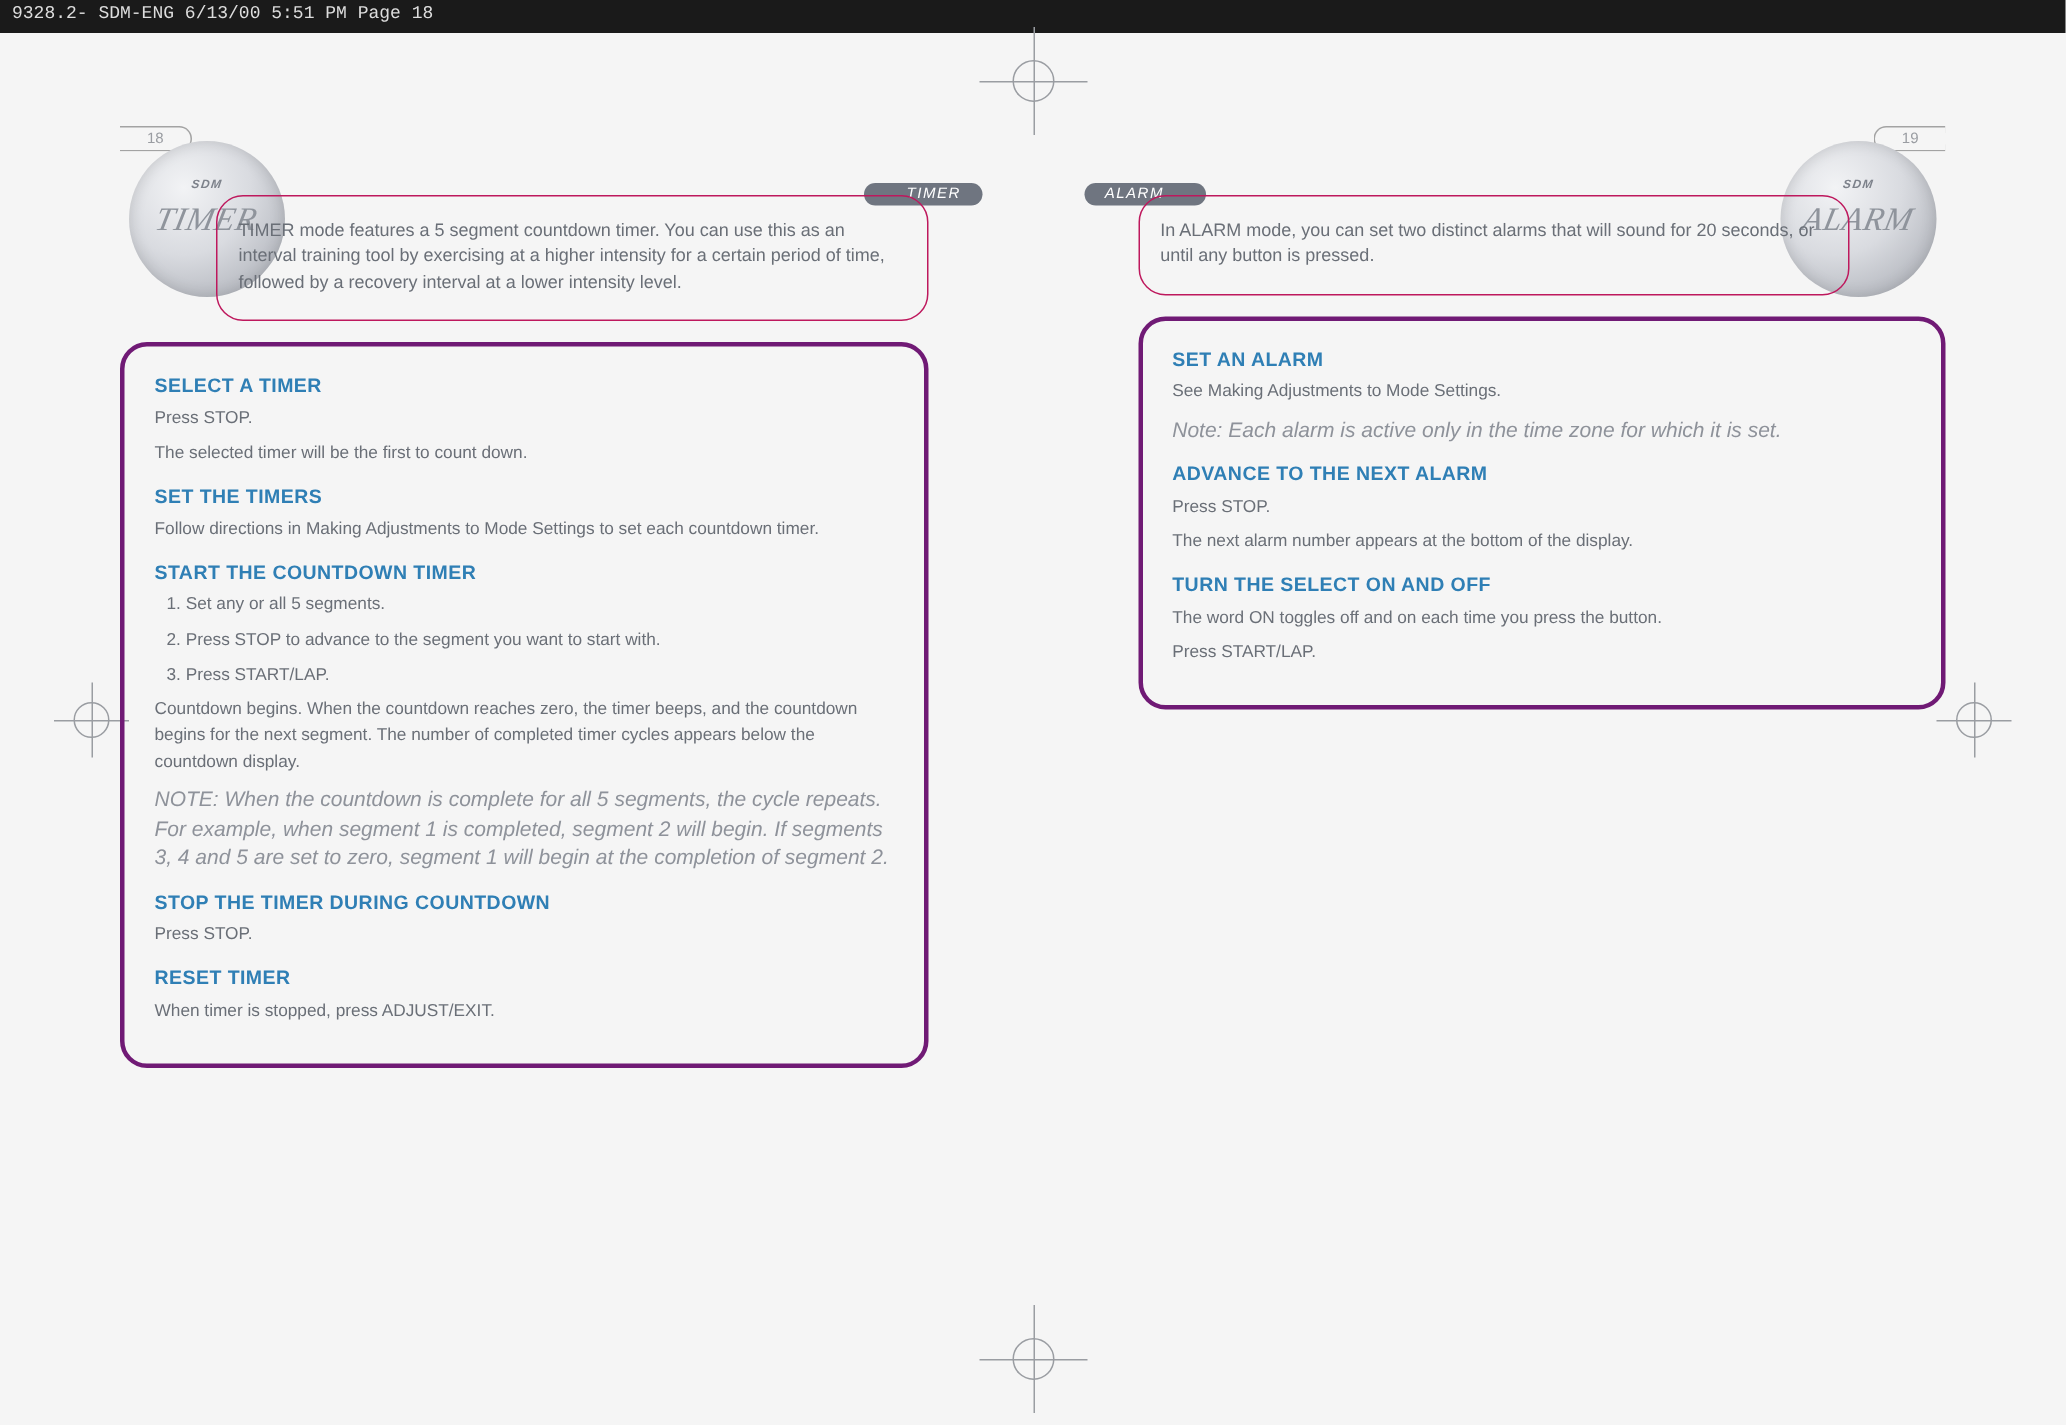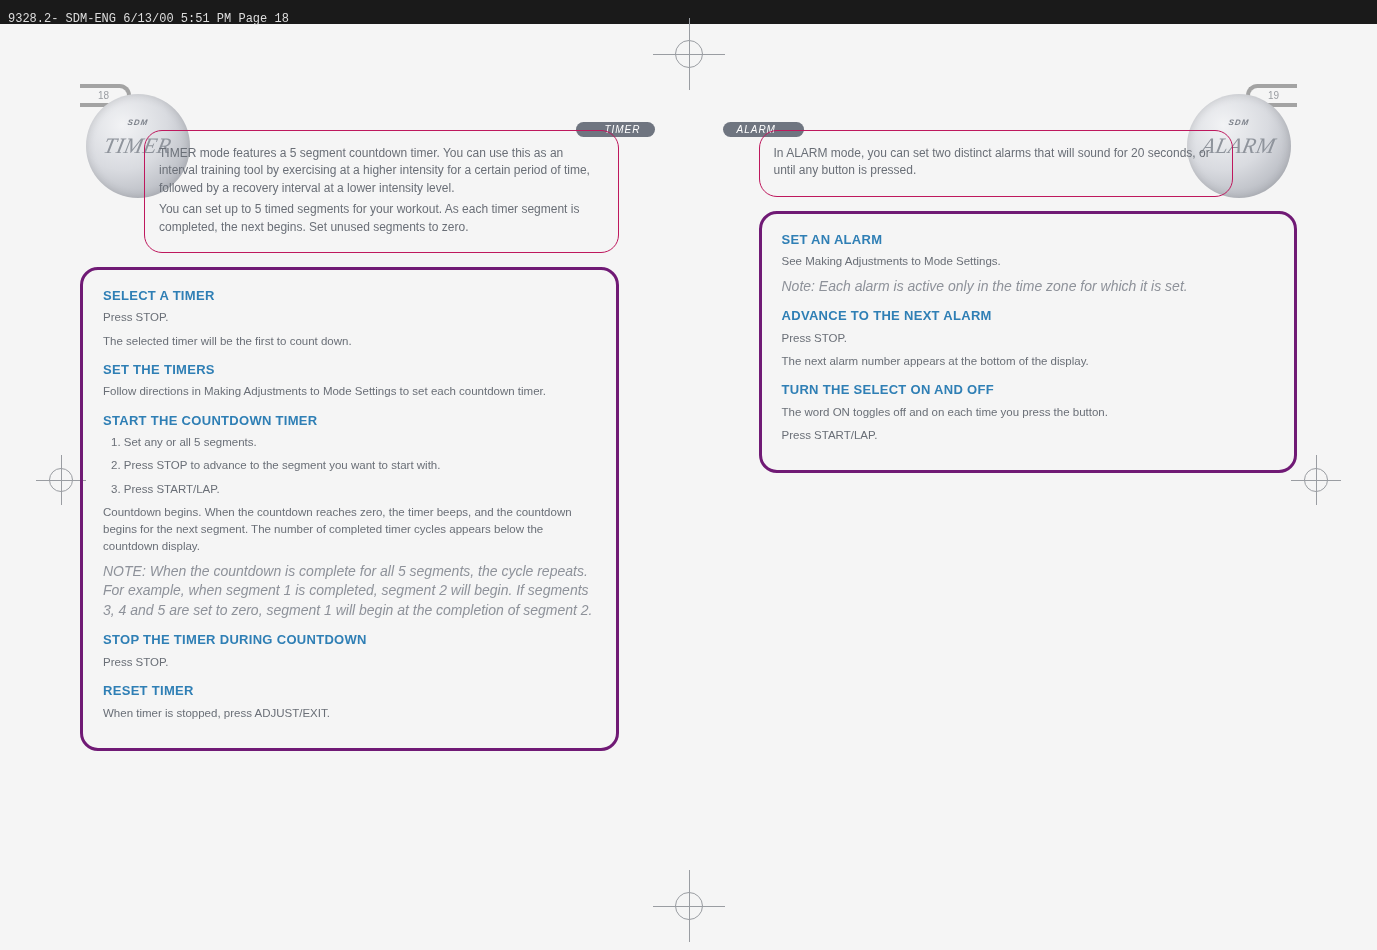--- a/index.html
+++ b/index.html
@@ -15,42 +15,42 @@
   .header-bar {
     position: absolute;
     top: 0;
     left: 0;
     right: 0;
     height: 22px;
     background: #1a1a1a;
     color: #ddd;
     font-family: "Courier New", monospace;
     font-size: 12px;
-    padding: 12px 8px;
+    padding: 2px 8px;
     box-sizing: border-box;
   }
   .spread {
     position: absolute;
     top: 36px;
     left: 0;
     right: 0;
     bottom: 0;
     display: flex;
     flex-direction: row;
   }
   .page {
     flex: 1;
     position: relative;
     padding: 32px 36px 24px 36px;
     box-sizing: border-box;
   }
   .page-num-tab {
     position: absolute;
     top: 48px;
-    border: 4px solid #a3a3a3;
+    border: 1px solid #a3a3a3;
     border-radius: 12px;
     padding: 2px 18px;
     font-size: 10px;
     color: #9a9da2;
     background: transparent;
   }
   .page-left .page-num-tab { left: 80px; border-left: none; border-top-left-radius: 0; border-bottom-left-radius: 0;}
   .page-right .page-num-tab { right: 80px; border-right: none; border-top-right-radius: 0; border-bottom-right-radius: 0;}
 
   .mode-tab {
@@ -222,21 +222,20 @@
 
     <div class="mode-tab" style="top:86px; right:34px;">TIMER</div>
 
     <div class="watch-icon watch-left">
       <span class="sdm-tag" style="top:24px; left:50%; transform:translateX(-50%) skewX(-8deg);">SDM</span>
       <span class="label">TIMER</span>
     </div>
 
     <div class="intro-block intro-left" style="margin-top:62px;">
       <p>TIMER mode features a 5 segment countdown timer. You can use this as an interval training tool by exercising at a higher intensity for a certain period of time, followed by a recovery interval at a lower intensity level.</p>
-      <p>You can set up to 5 timed segments for your workout. As each timer segment is completed, the next begins. Set unused segments to zero.</p>
     </div>
 
     <div class="body-block body-left">
 
       <h3 class="section first">SELECT A TIMER</h3>
       <p>Press STOP.</p>
       <p>The selected timer will be the first to count down.</p>
 
       <h3 class="section">SET THE TIMERS</h3>
       <p>

